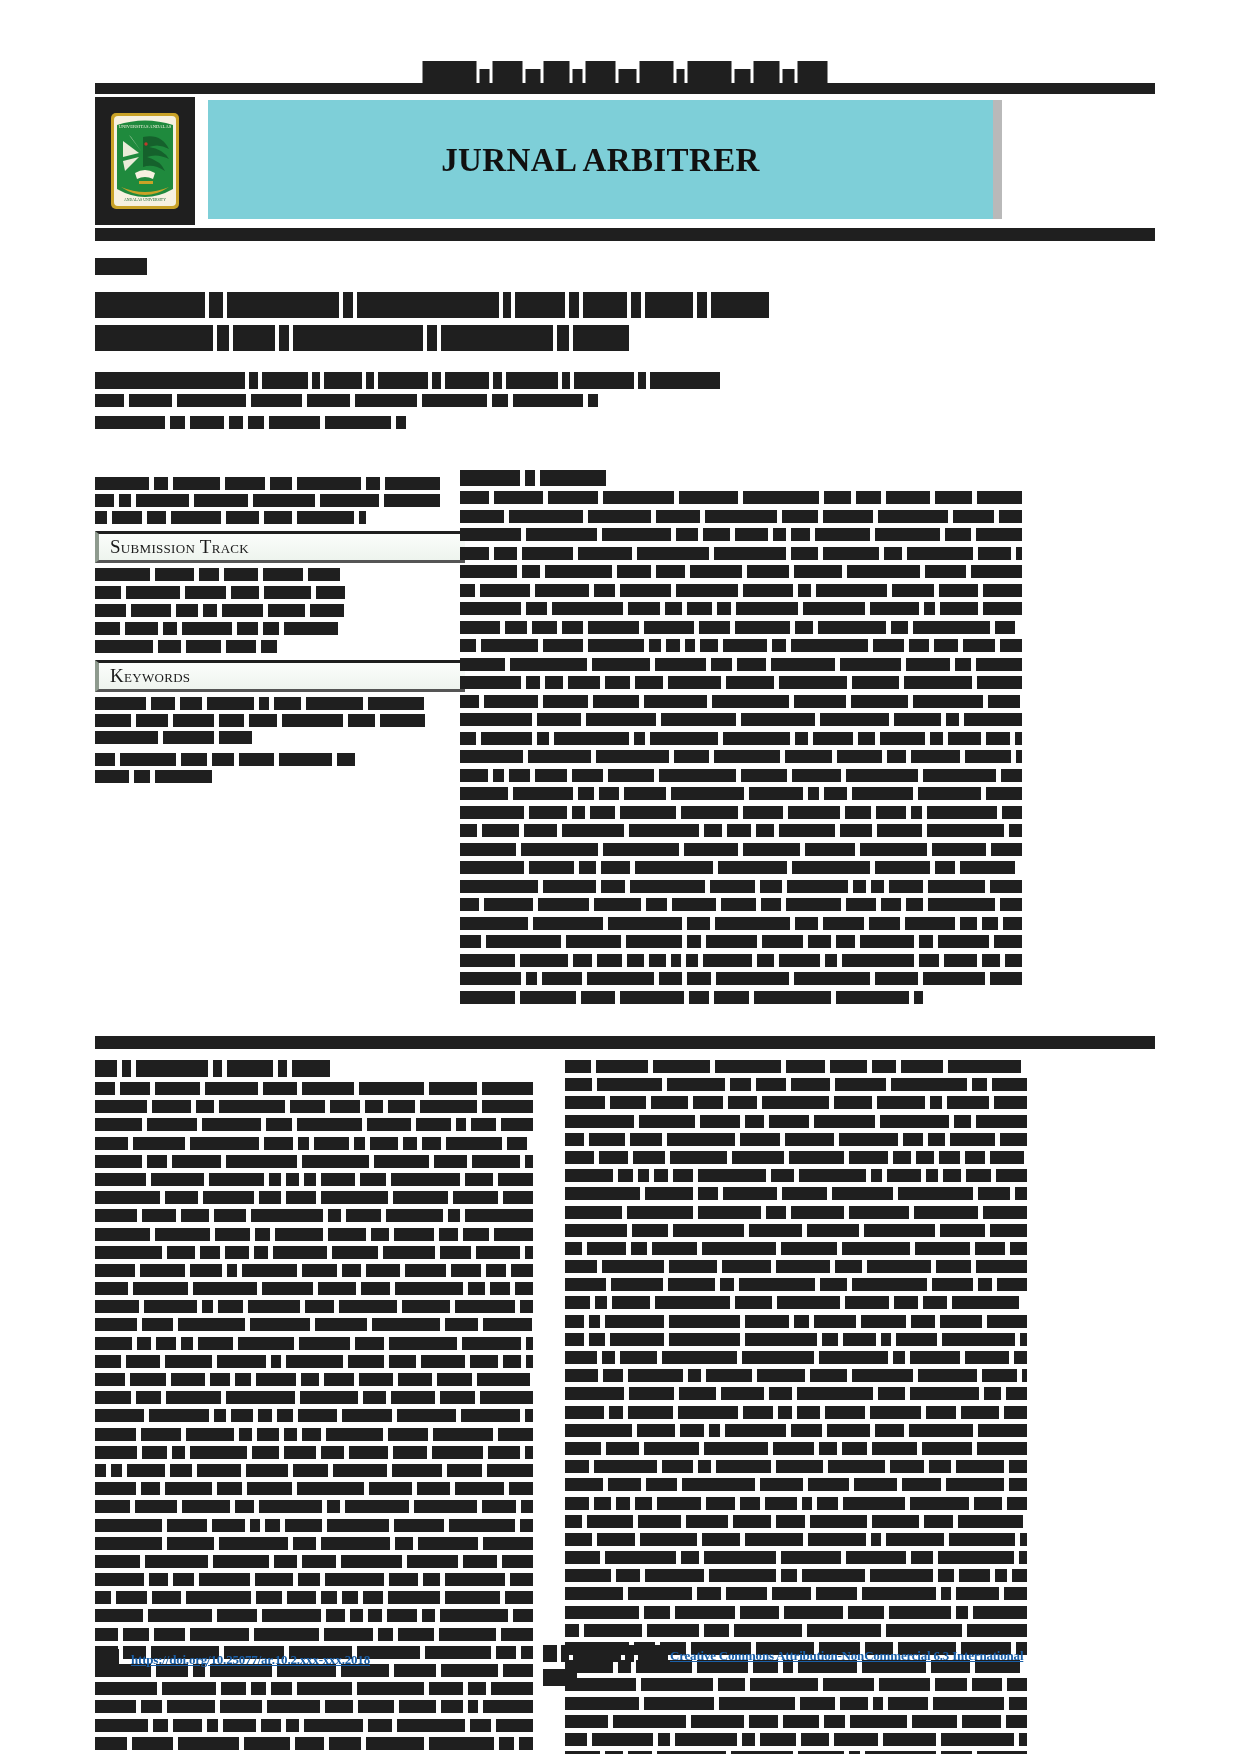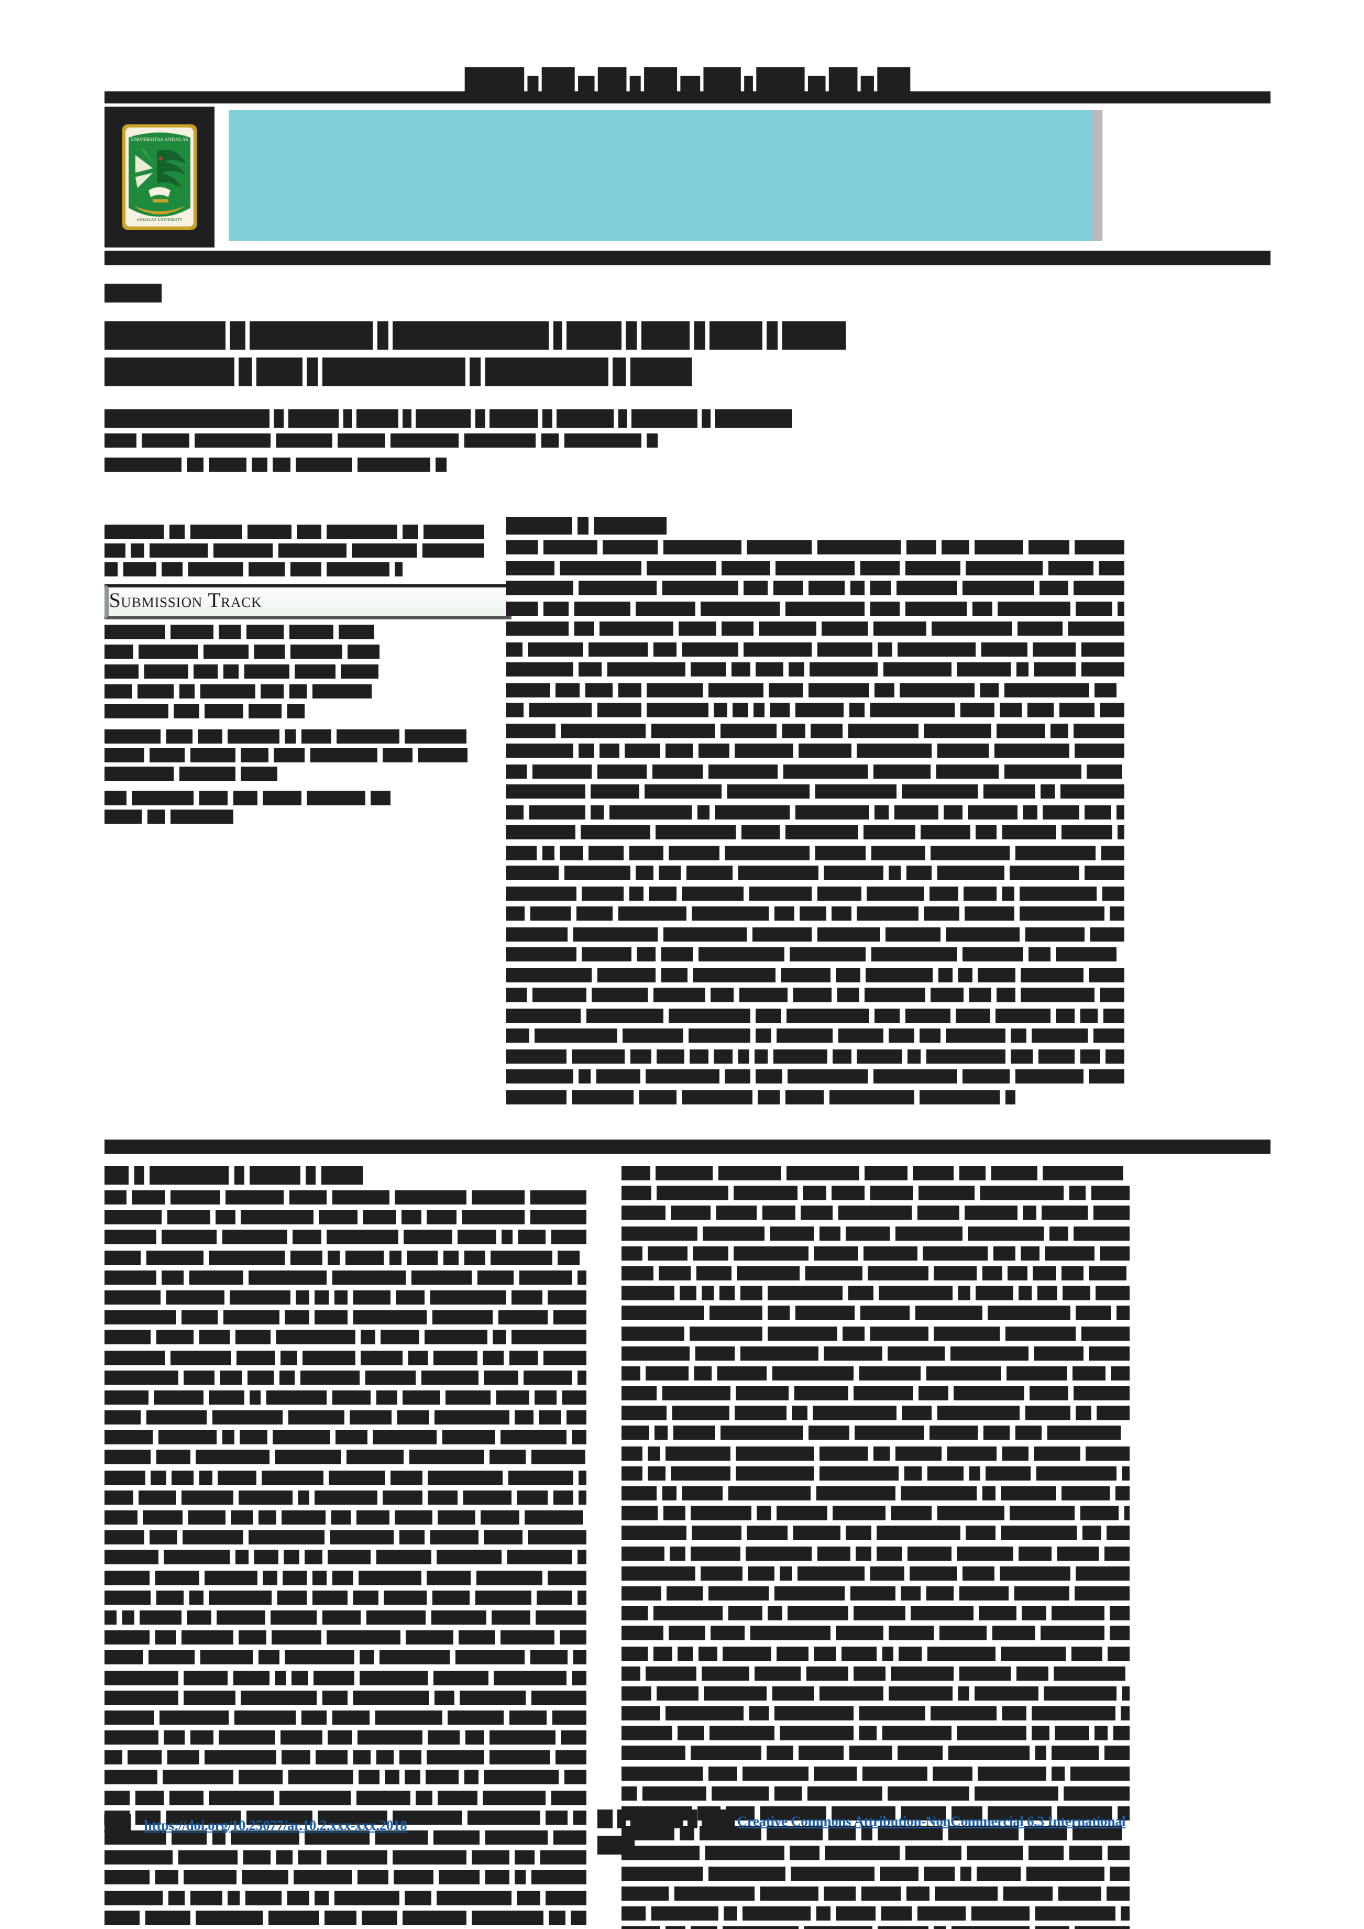--- a/index.html
+++ b/index.html
@@ -67,21 +67,21 @@
   .row.tight{gap:3px;margin-bottom:5px;}
 
   
   .leftcol{position:absolute;left:95px;top:472px;width:370px;}
   .sechead{
     position:relative;height:32px;margin:7px 0 0 0;
     background:linear-gradient(180deg,#fbfdfb 0%,#eef4ee 100%);
     border-top:3px solid #1f1f1f;border-bottom:3px solid #555;
     border-left:4px solid #8e9a8e;
     font-variant:small-caps;font-size:19px;color:#1a1a1a;
-    display:flex;align-items:center;
+    display:flex;align-items:center;padding-left:11px;
     letter-spacing:.3px;box-sizing:border-box;
   }
   .secbody{padding-top:5px;}
 
   
   .abscol{position:absolute;left:460px;top:470px;width:565px;}
 
   
   .bodyrule{position:absolute;left:95px;top:1036px;width:1060px;height:13px;background:#1f1f1f;}
   .colL{position:absolute;left:95px;top:1060px;width:440px;}
@@ -143,20 +143,21 @@
         <path d="M34 26 q18 -4 26 12 q-10 -6 -20 -2 q14 2 20 12 q-12 -6 -22 -2 q14 4 18 14 q-12 -8 -22 -4 Z" fill="#15612c"></path>
         <circle cx="37" cy="33" r="1.7" fill="#c0392b"></circle>
         <path d="M26 62 q10 -6 20 0 l-2 6 q-8 -4 -16 0 Z" fill="#f6f1e0"></path>
         <path d="M30 70 h14 v3 h-14 Z" fill="#c9a227"></path>
         <path d="M12 76 q24 10 48 0 q-24 16 -48 0 Z" fill="#c9a227"></path>
         <text x="36" y="90" font-size="3.8" fill="#15612c" text-anchor="middle" font-family="'Liberation Serif',serif">ANDALAS UNIVERSITY</text>
       </svg>
     </div>
 
     <div class="mast-center">
+      <div class="mast-title">JURNAL ARBITRER</div>
     </div>
 
   </div>
 
   <div class="rule-mast"></div>
 
   <div class="titleblock">
     <div class="row tight" id="art-type" style="display: flex; align-items: flex-end; gap: 4px; flex-wrap: wrap;">
         <span class="redact" style="width: 52px; height: 17px;"></span>
       </div>
@@ -304,20 +305,21 @@
         </div>
         <div style="display: flex; align-items: flex-end; gap: 5px; margin-bottom: 5px; flex-wrap: nowrap;">
           <span class="redact" style="width: 58px; height: 13px; flex: 0 0 auto;"></span>
           <span class="redact" style="width: 23px; height: 13px; flex: 0 0 auto;"></span>
           <span class="redact" style="width: 35px; height: 13px; flex: 0 0 auto;"></span>
           <span class="redact" style="width: 30px; height: 13px; flex: 0 0 auto;"></span>
           <span class="redact" style="width: 16px; height: 13px; flex: 0 0 auto;"></span>
         </div>
       </div>
 
+    <div class="sechead">Keywords</div>
     <div class="secbody" id="kw-body">
         <div style="display: flex; align-items: flex-end; gap: 5px; margin-bottom: 4px; flex-wrap: nowrap;">
           <span class="redact" style="width: 51px; height: 13px; flex: 0 0 auto;"></span>
           <span class="redact" style="width: 24px; height: 13px; flex: 0 0 auto;"></span>
           <span class="redact" style="width: 22px; height: 13px; flex: 0 0 auto;"></span>
           <span class="redact" style="width: 47px; height: 13px; flex: 0 0 auto;"></span>
           <span class="redact" style="width: 10px; height: 13px; flex: 0 0 auto;"></span>
           <span class="redact" style="width: 27px; height: 13px; flex: 0 0 auto;"></span>
           <span class="redact" style="width: 57px; height: 13px; flex: 0 0 auto;"></span>
           <span class="redact" style="width: 56px; height: 13px; flex: 0 0 auto;"></span>

